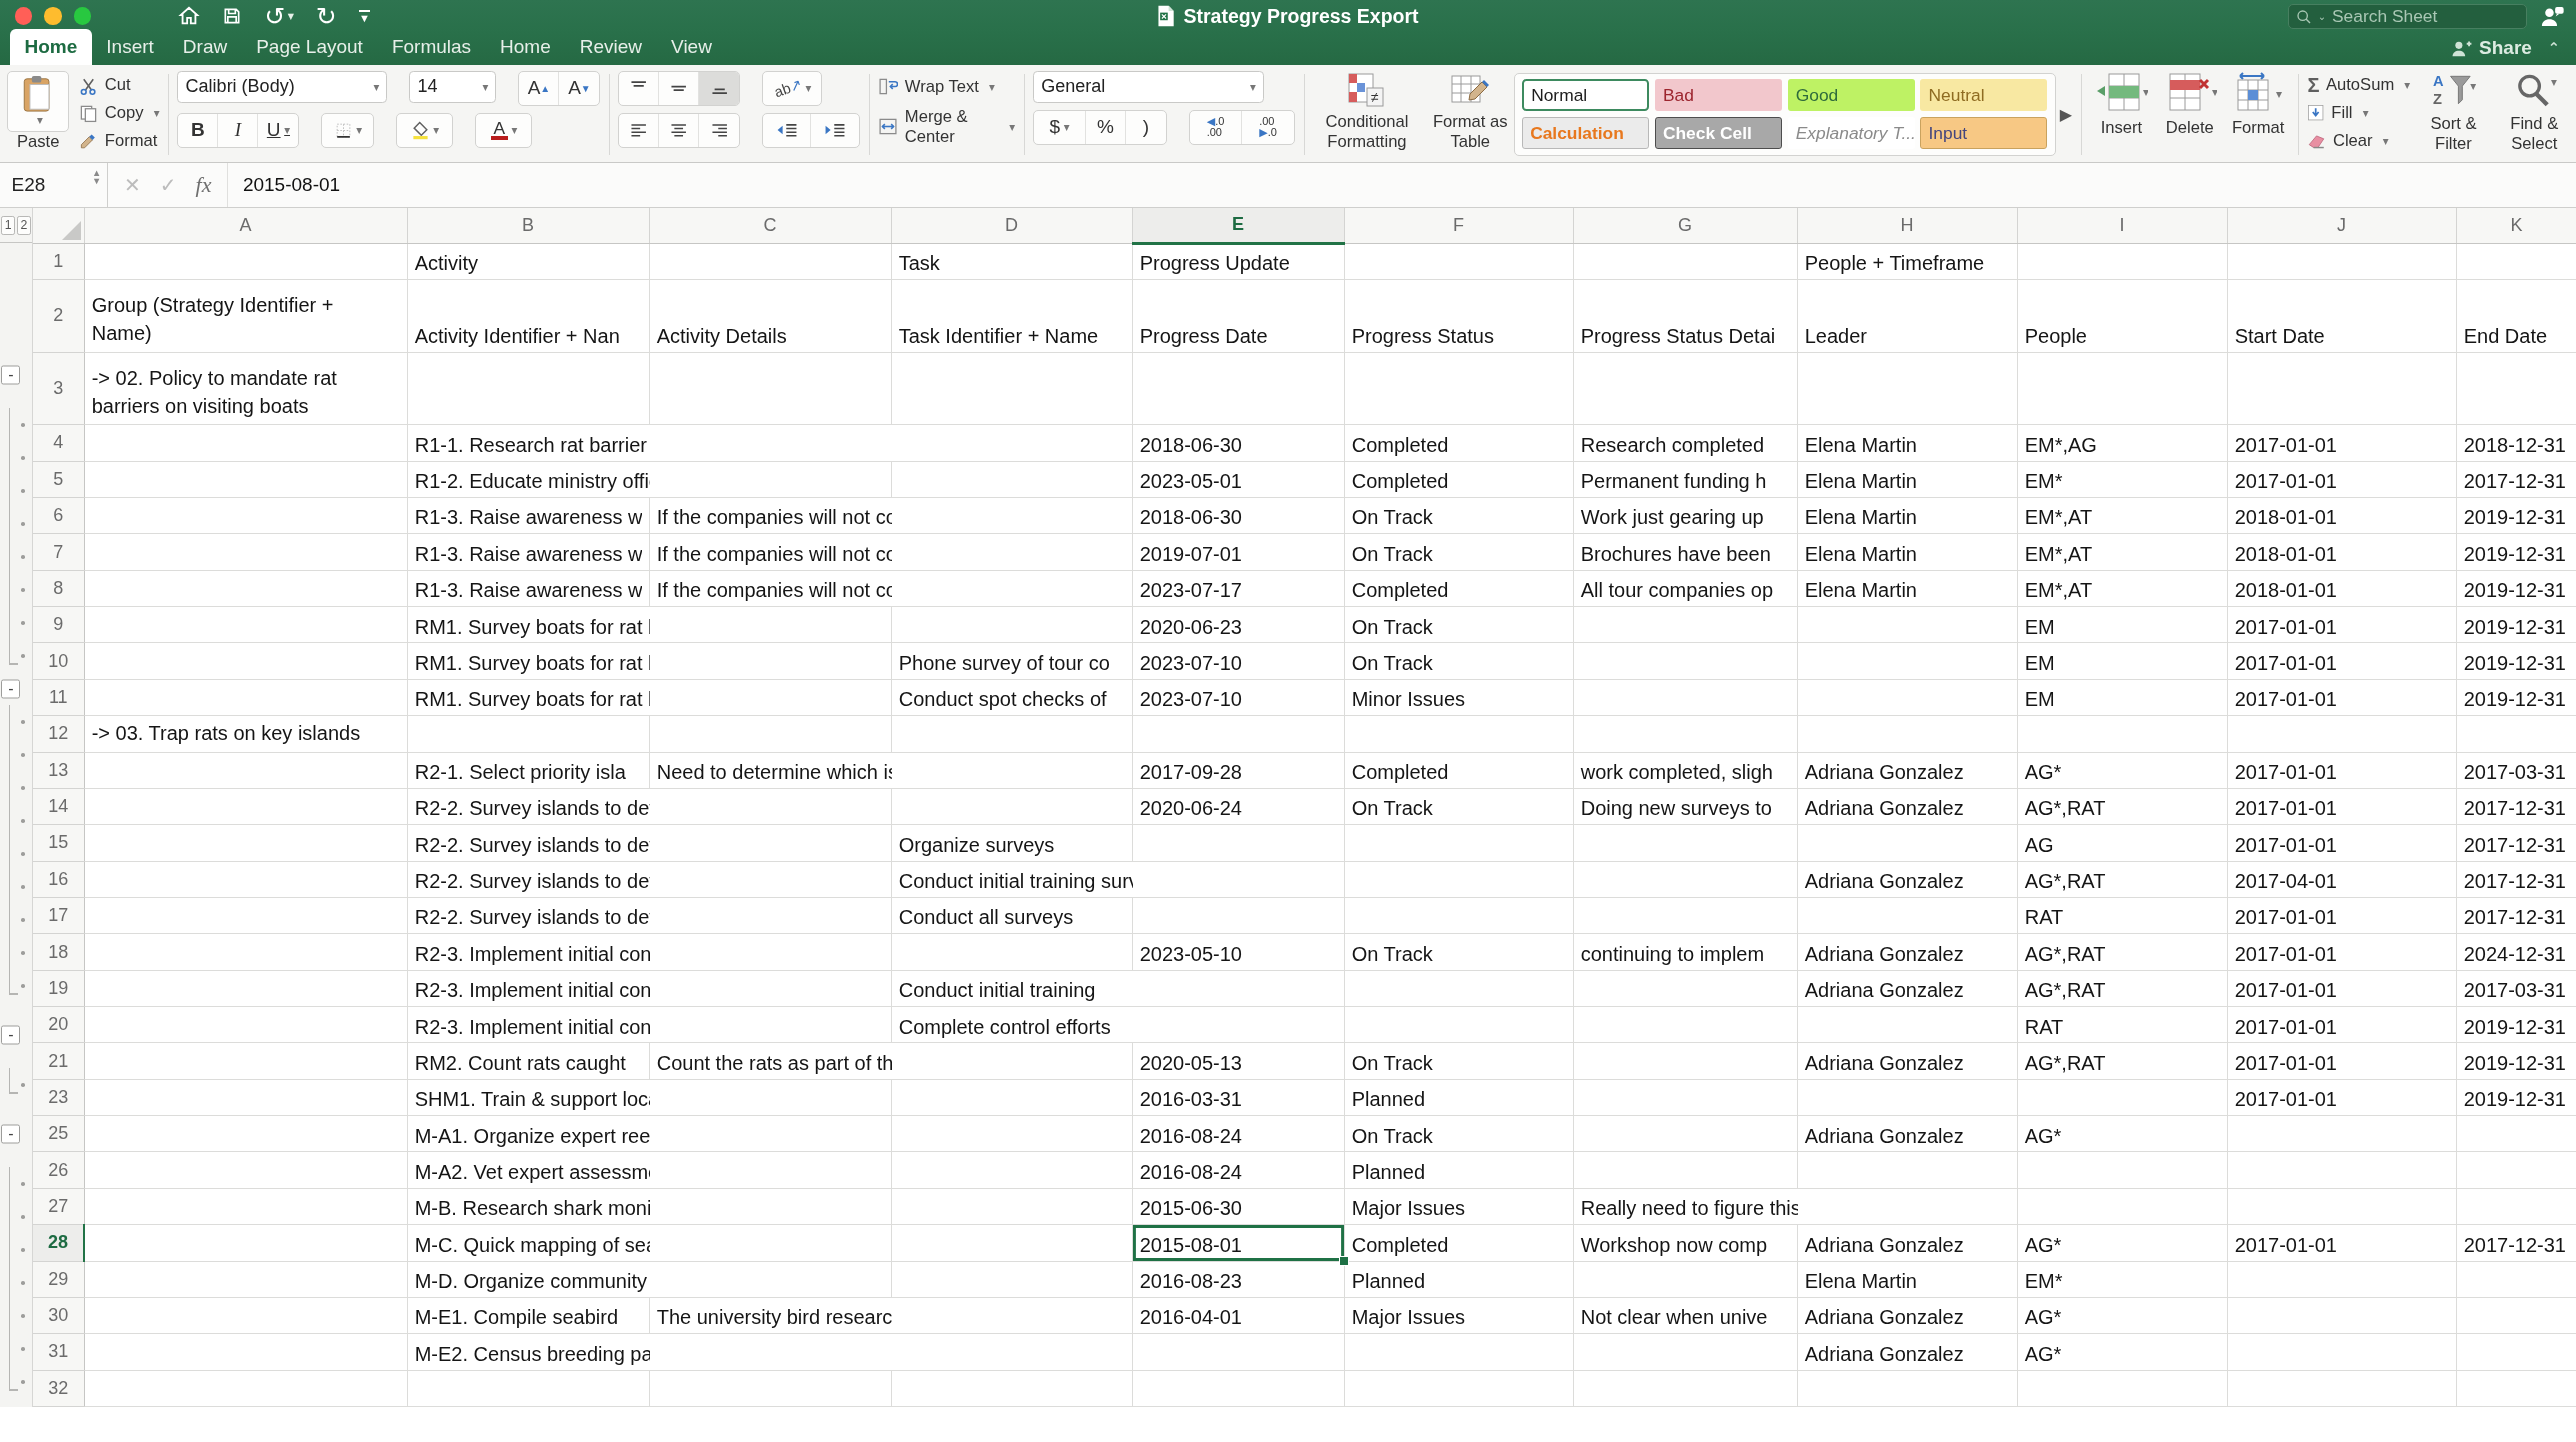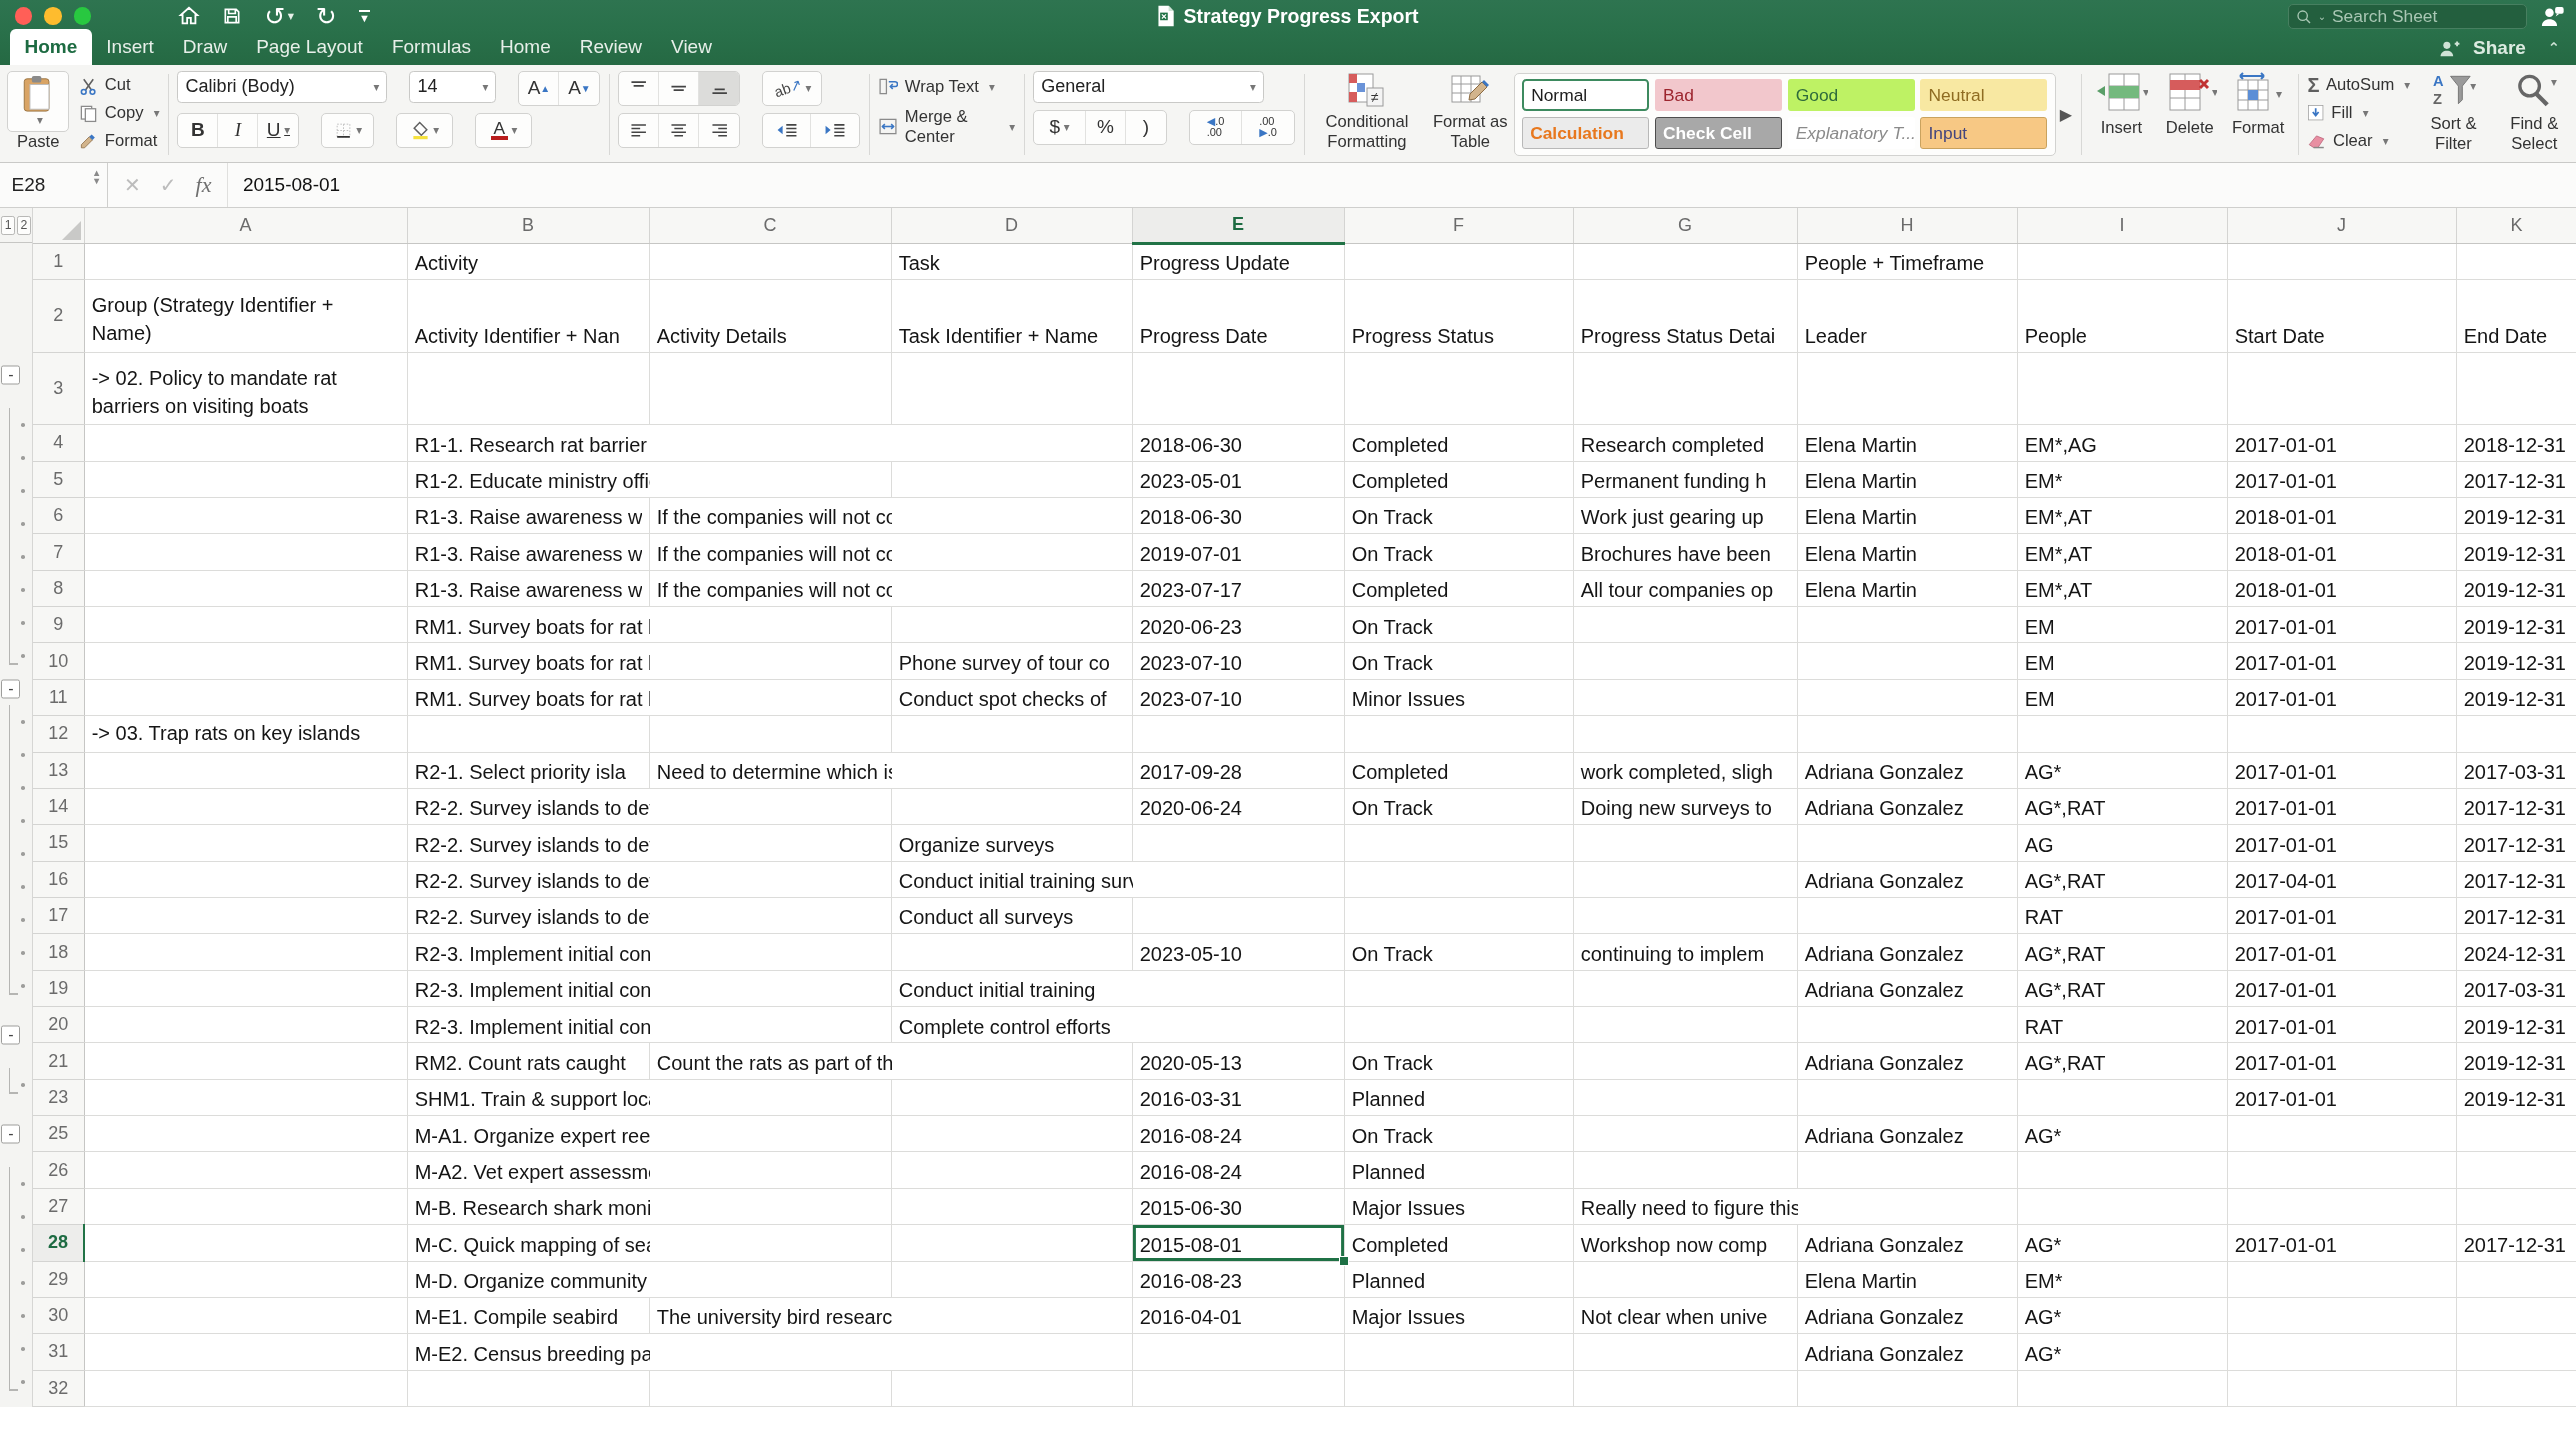--- a/index.html
+++ b/index.html
@@ -17,21 +17,21 @@
   .ddv{font-size:12.3px;color:#e8f1ea;margin-left:2.9px}
   .title-center{position:absolute;left:50%;top:0;height:32px;transform:translateX(-50%);display:flex;align-items:center;gap:8.7px;font-size:19.5px;font-weight:600;color:#fff;white-space:nowrap}
   .title-right{position:absolute;right:11.6px;top:4.3px;display:flex;align-items:center;gap:13px}
   .searchbox{width:239px;height:24.6px;background:#235f3e;border:0.7px solid #477f60;border-radius:5px;display:flex;align-items:center;padding:0 7.2px;color:#a9c7b4;font-size:17.4px;gap:5.8px}
   .searchbox .chev{font-size:10px;color:#a9c7b4}
 
   
   .tabrow{height:33px;background:linear-gradient(#29704a,#256943);display:flex;align-items:flex-end;position:relative;padding-left:10px}
   .tab{color:#e7efe9;font-size:19px;padding:6.5px 14.5px 7.2px;border-radius:5.8px 5.8px 0 0;cursor:default;white-space:nowrap}
   .tab.active{background:#fff;color:#1d6b42;font-weight:700}
-  .share{position:absolute;right:16px;bottom:5.8px;display:flex;align-items:center;gap:12px;color:#dcebe1;font-size:19px;font-weight:600}
+  .share{position:absolute;right:16px;bottom:5.8px;display:flex;align-items:center;gap:6px;color:#dcebe1;font-size:19px;font-weight:600}
   .share .chevup{font-size:14.5px;margin-left:10px;color:#cfe3d6}
 
   
   .ribbon{height:98px;background:#f5f5f3;border-bottom:0.7px solid #c9c9c7;display:flex;align-items:stretch;padding:5.8px 4.3px 4.3px 7.2px;overflow:hidden}
   .rdiv{width:0.7px;background:#d8d8d6;margin:2.9px 8.7px}
   .rgroup{display:flex;align-items:flex-start;gap:5.8px}
   .rbtn{background:#fdfdfc;border:0.7px solid #d2d2d0;border-radius:5px;display:inline-flex;align-items:center;justify-content:center;color:#3c3c3c;cursor:default}
   .rlabel{font-size:16.6px;color:#333;white-space:nowrap}
   .arrow{font-size:11.6px;color:#777;margin-left:3.6px}
   

